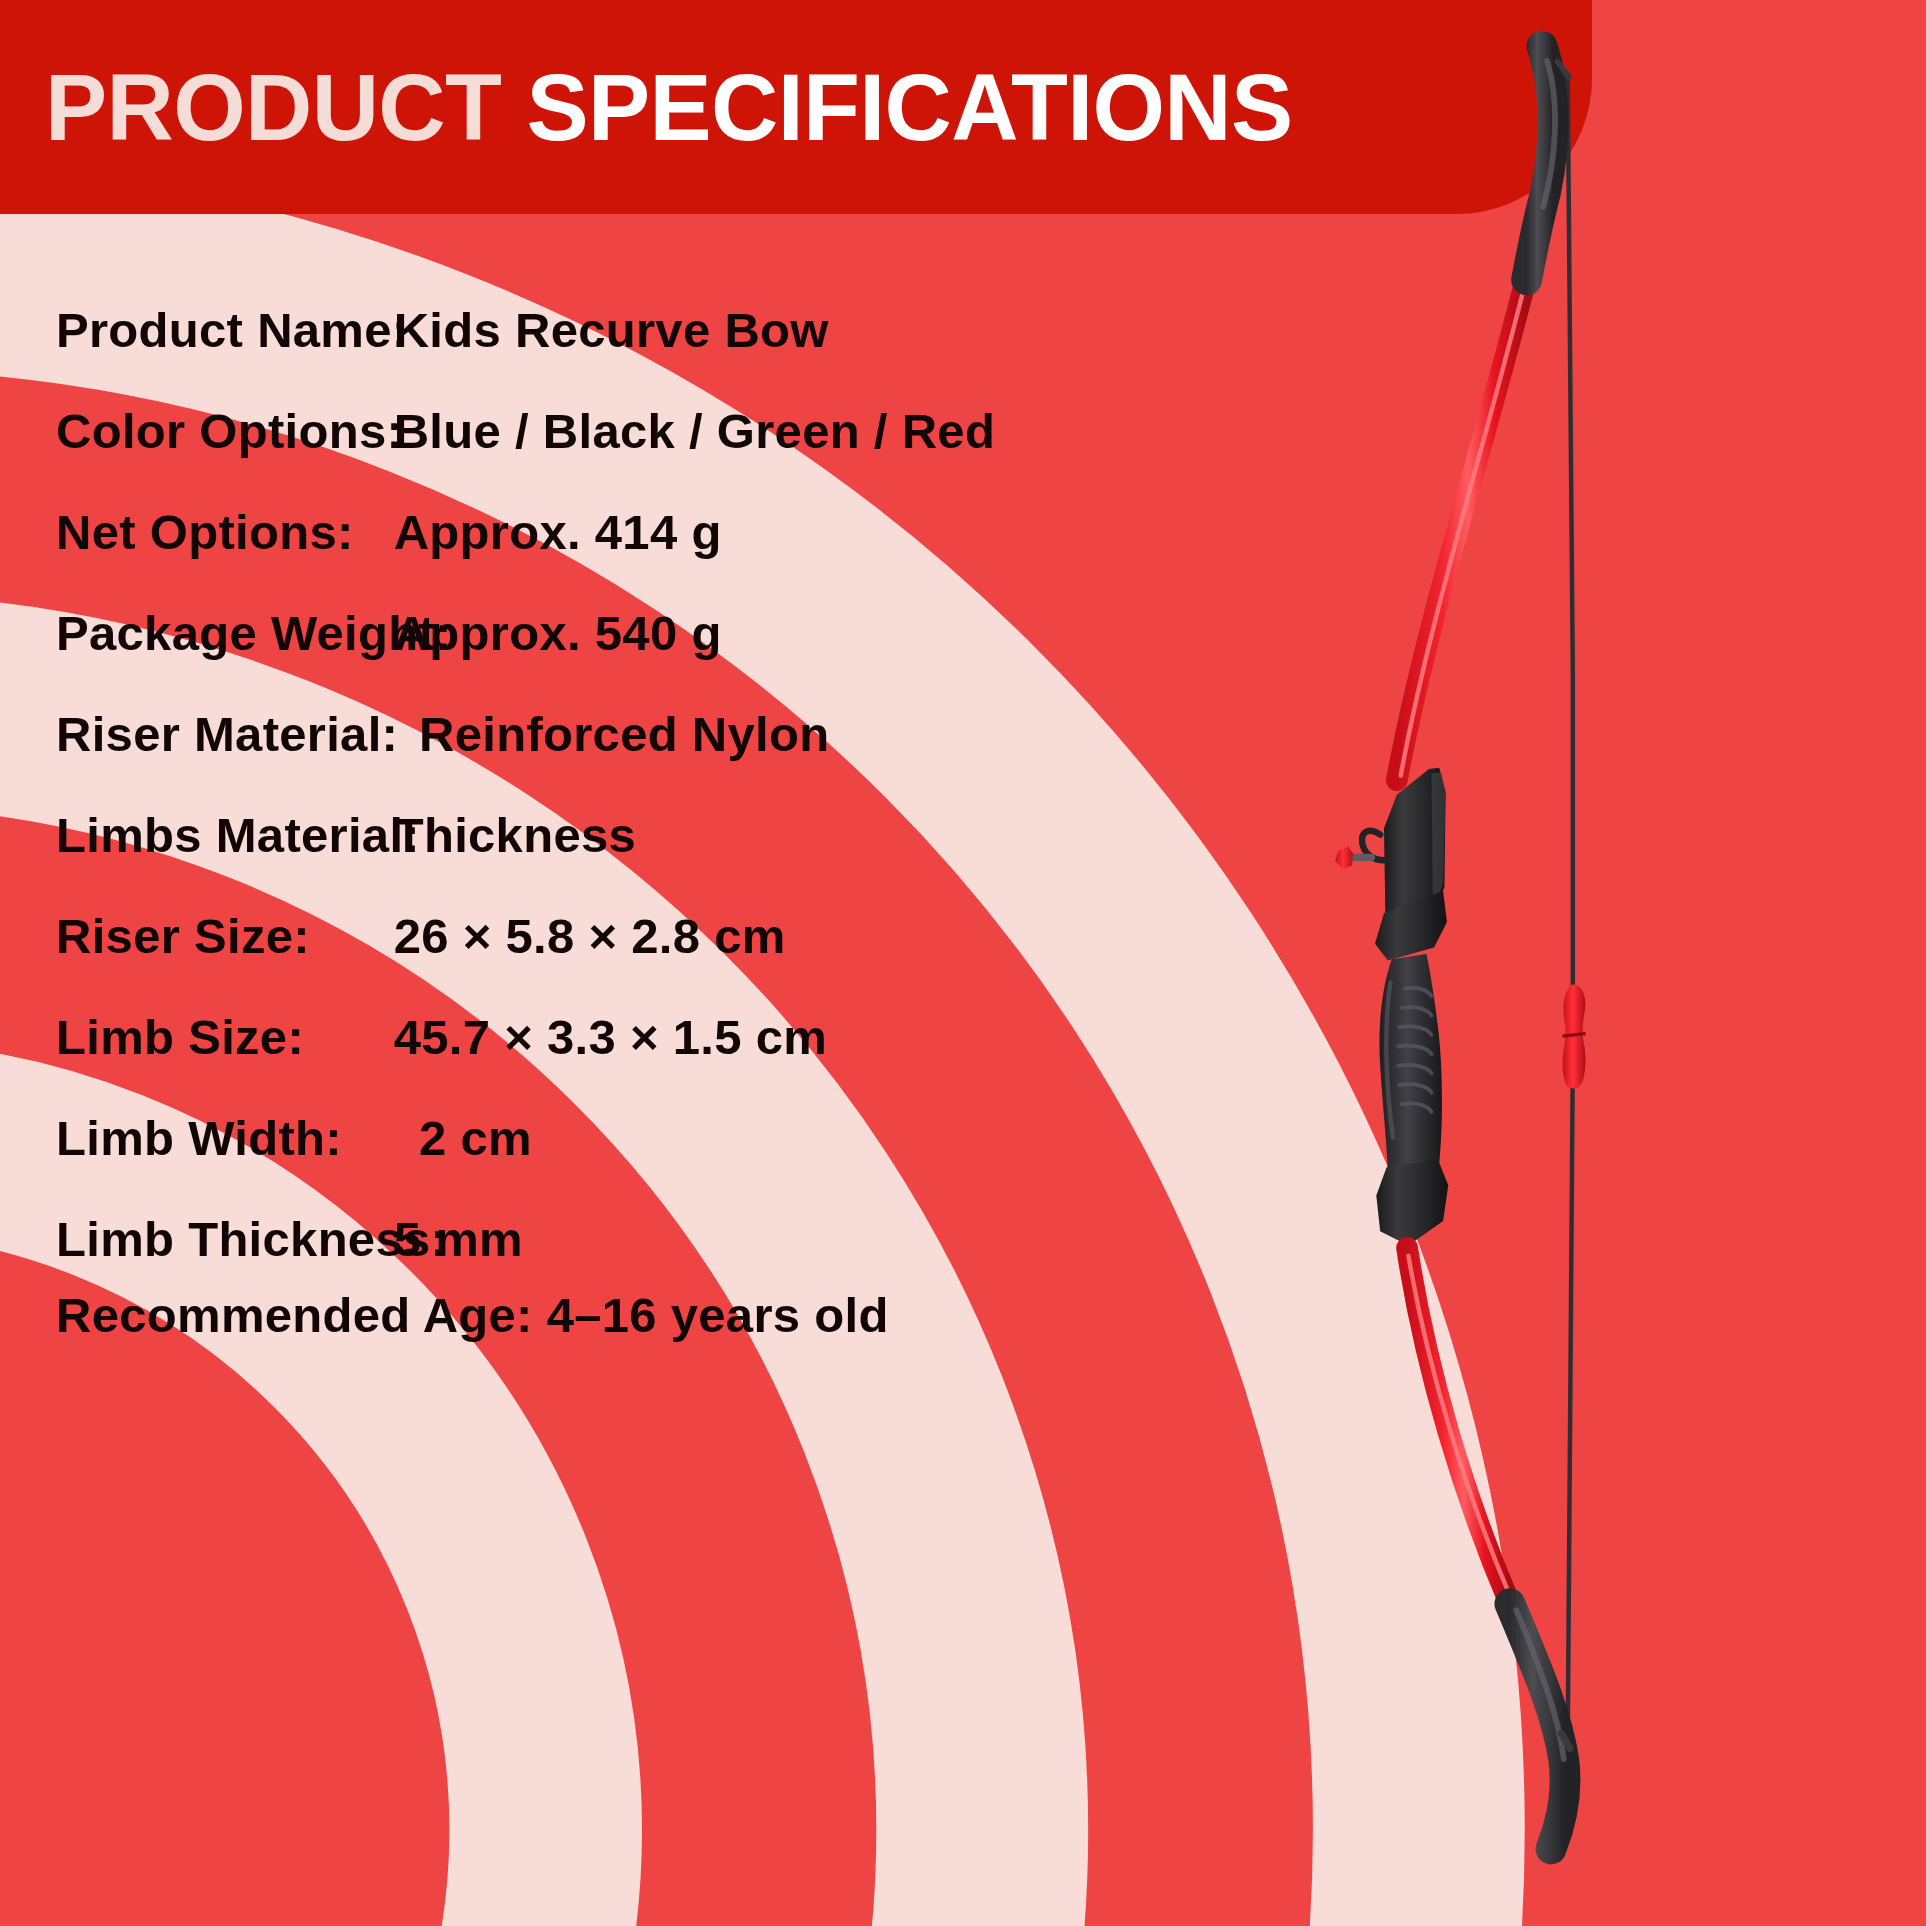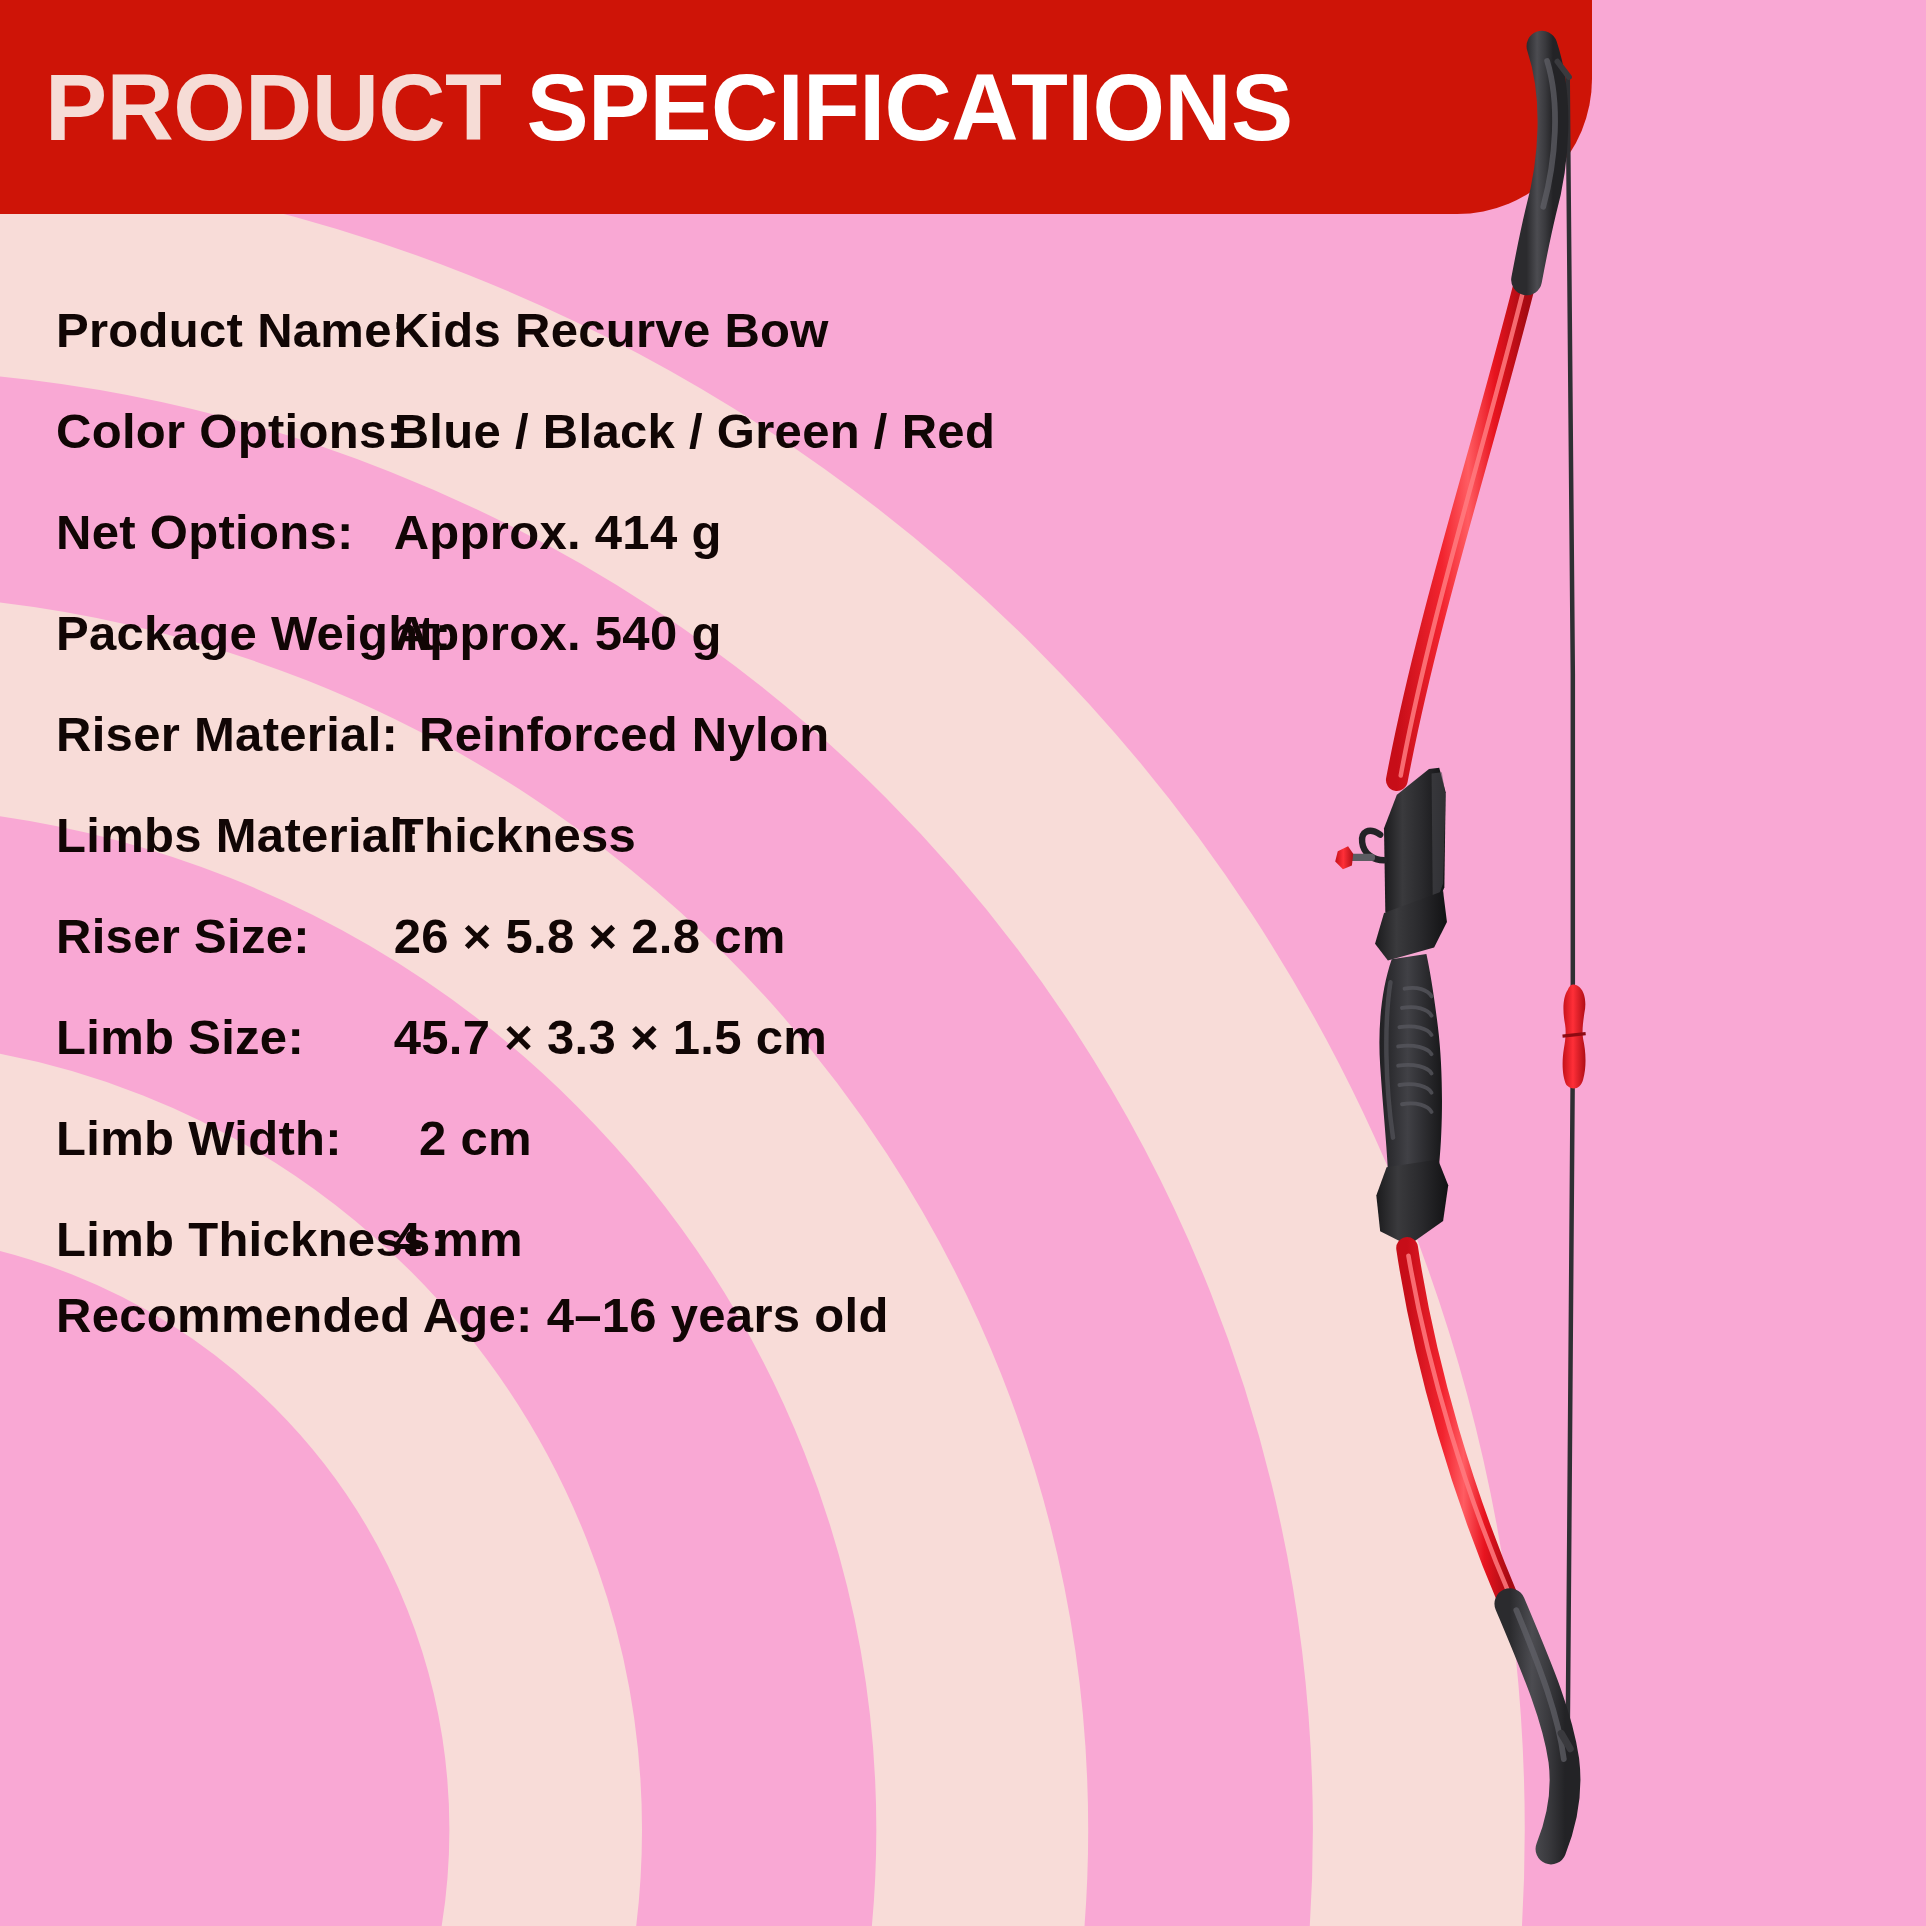--- a/index.html
+++ b/index.html
@@ -5,21 +5,21 @@
   html, body {
     margin: 0;
     padding: 0;
     background: #ffffff;
   }
   #page {
     position: relative;
     width: 1926px;
     height: 1926px;
     overflow: hidden;
-    background: #f9a8d4;
+    background: #ef4444;
     font-family: "Liberation Sans", sans-serif;
   }
 
   
   #bg-arcs {
     position: absolute;
     left: 0; top: 0;
     width: 1926px; height: 1926px;
     z-index: 0;
     pointer-events: none;
@@ -174,21 +174,21 @@
       <div class="spec-value v-pad-md">45.7 × 3.3 × 1.5 cm</div>
     </div>
 
     <div class="spec-row">
       <div class="spec-label">Limb Width:</div>
       <div class="spec-value v-pad-lg">2 cm</div>
     </div>
 
     <div class="spec-row">
       <div class="spec-label">Limb Thickness:</div>
-      <div class="spec-value v-pad-md">4 mm</div>
+      <div class="spec-value v-pad-md">5 mm</div>
     </div>
 
     <div class="spec-row single-line">
       <div class="spec-single">Recommended Age: 4–16 years old</div>
     </div>
 
   </div>
 
   <svg id="bow-figure" viewBox="0 0 1020 3000" preserveAspectRatio="none" aria-hidden="true">
     <defs>

